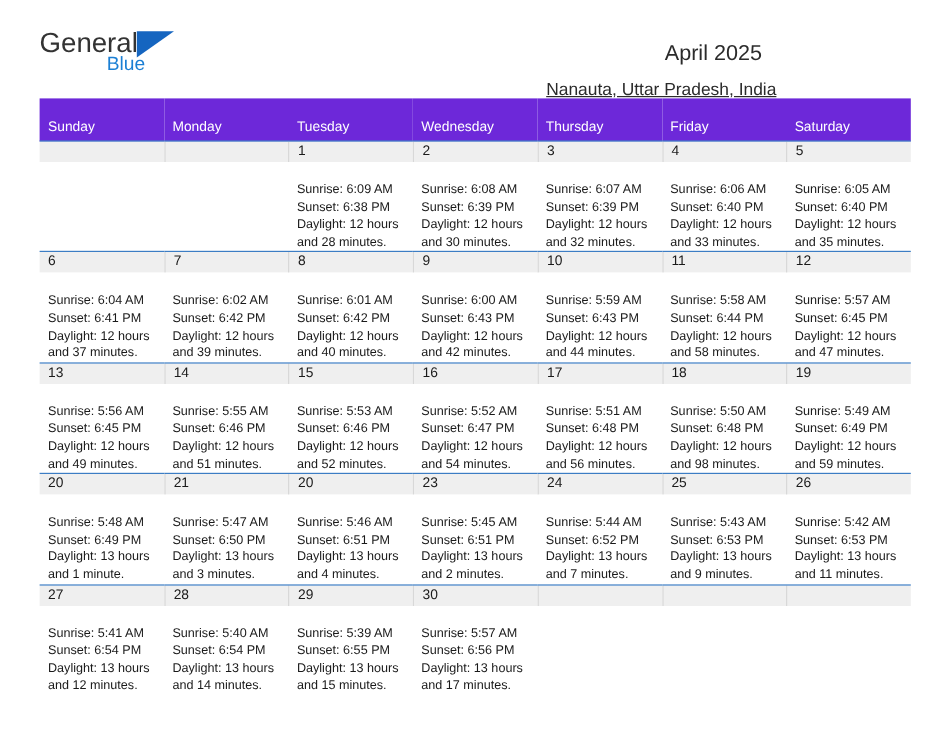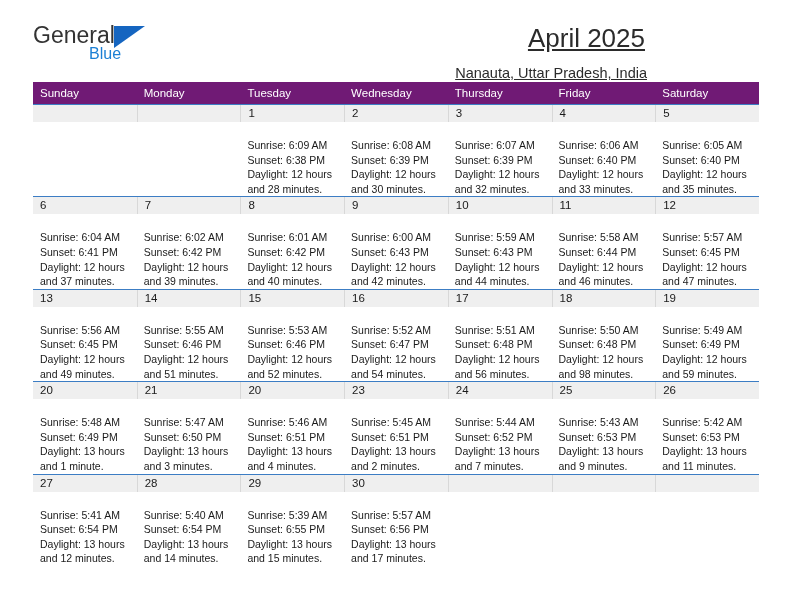--- a/index.html
+++ b/index.html
@@ -58,48 +58,47 @@
     color: #1b7fd4;
     line-height: 1;
     margin-top: -2px;
     margin-left: 56px;
   }
   .title-block {
     text-align: right;
     margin-top: 22px;
   }
   .cal-title {
-    font-size: 26px;
+    font-size: 18px;
     color: #2b2b2b;
     line-height: 1.15;
     font-weight: normal;
-    margin: 2px;
-    text-decoration: underline;
+    margin: 12px;
   }
   .cal-subtitle {
     font-size: 14.5px;
     color: #2b2b2b;
     margin-top: 11px;
     text-decoration: underline;
   }
 
   
   .calendar {
     width: 726px;
     border-collapse: collapse;
     table-layout: fixed;
     margin-top: 10px;
   }
   .calendar th {
-    background: #701a75;
+    background: #6d28d9;
     color: #ffffff;
     font-size: 11.5px;
     font-weight: normal;
     text-align: left;
-    padding: 5px 0 5px 7px;
+    padding: 18px 0 5px 7px;
     height: 11px;
     border: none;
   }
   .calendar td {
     vertical-align: top;
     padding: 0;
     border-top: 1px solid #3c7dc4;
     width: 103.7px;
     height: 88px;
   }
@@ -286,21 +285,21 @@
               </div>
             </div>
           </td>
           <td>
             <div class="cell-inner">
               <div class="daynum-band">11</div>
               <div class="cell-body">
                 <div>Sunrise: 5:58 AM</div>
                 <div>Sunset: 6:44 PM</div>
                 <div>Daylight: 12 hours</div>
-                <div>and 46 minutes.</div>
+                <div>and 58 minutes.</div>
               </div>
             </div>
           </td>
           <td>
             <div class="cell-inner">
               <div class="daynum-band">12</div>
               <div class="cell-body">
                 <div>Sunrise: 5:57 AM</div>
                 <div>Sunset: 6:45 PM</div>
                 <div>Daylight: 12 hours</div>

